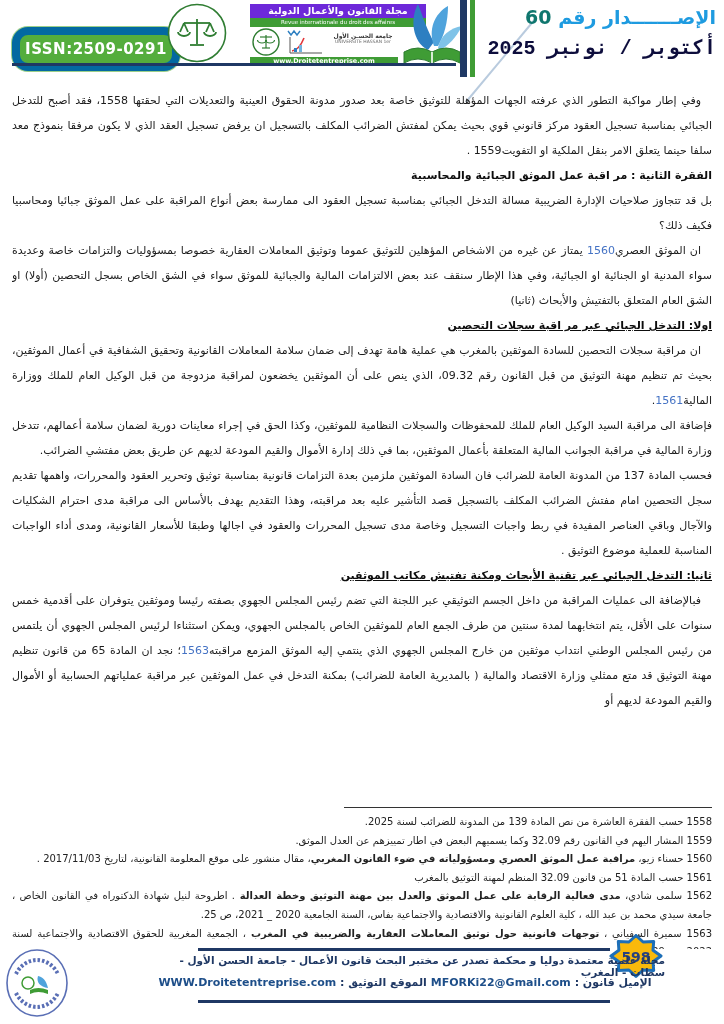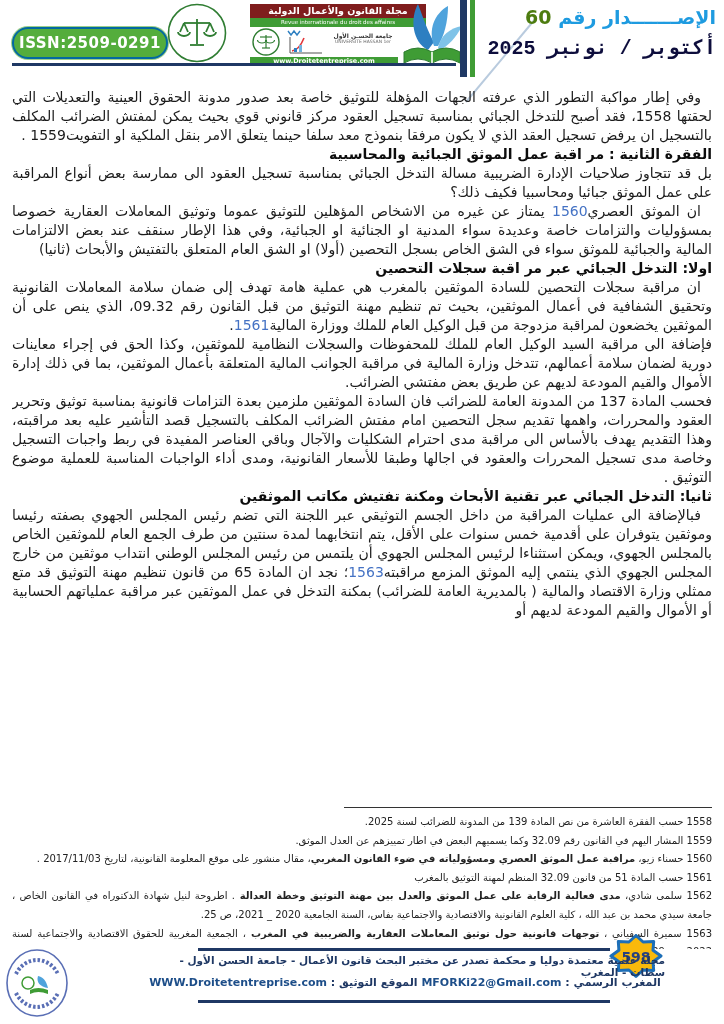--- a/index.html
+++ b/index.html
@@ -4,56 +4,56 @@
 <style>
   html,body{margin:0;padding:0;background:#e8e8e8;}
   .page{
     position:relative;width:724px;height:1024px;background:#ffffff;
     margin:0 auto;overflow:hidden;
     font-family:"DejaVu Sans",sans-serif;direction:rtl;
   }
   
   .issn-badge{
     position:absolute;left:12px;top:27px;width:152px;height:28px;
-    background:#54AD3C;border:2px solid #0369a1;border-radius:16px;
+    background:#54AD3C;border:8px solid #0369a1;border-radius:16px;
     color:#ffffff;font-weight:bold;font-size:15px;line-height:28px;
     text-align:center;direction:ltr;letter-spacing:0.5px;
     box-shadow:0 0 0 1px #9CCF8A;
   }
   .lab-logo{position:absolute;left:167px;top:3px;}
   .banner{position:absolute;left:250px;top:4px;width:215px;height:62px;}
-  .strip-navy{position:absolute;left:0;top:0;width:176px;height:18px;background:#7f1d1d;
+  .strip-navy{position:absolute;left:0;top:0;width:176px;height:18px;background:#6d28d9;
     color:#fff;font-size:9.5px;font-weight:bold;text-align:center;line-height:14px;}
   .strip-green{position:absolute;left:0;top:14px;width:176px;height:9px;background:#3F9C35;
     color:#fff;font-size:5.5px;text-align:center;line-height:9px;direction:ltr;}
   .strip-green2{position:absolute;left:0;top:53px;width:148px;height:9px;background:#3F9C35;
     color:#fff;font-size:6.5px;font-weight:bold;text-align:center;line-height:9px;direction:ltr;}
   .mini-lab{position:absolute;left:2px;top:24px;}
   .chart-ico{position:absolute;left:36px;top:25px;}
   .univ{position:absolute;left:80px;top:28px;width:66px;text-align:center;color:#333;}
   .univ .ar{font-size:6px;font-weight:bold;}
   .univ .fr{font-size:4.5px;direction:ltr;color:#666;}
   .bird{position:absolute;left:148px;top:-2px;}
   .header-rule{position:absolute;left:12px;top:63px;width:444px;height:3px;background:#1F3864;}
   .vbar-n{position:absolute;left:460px;top:0;width:7px;height:77px;background:#1F3864;}
   .vbar-g{position:absolute;left:470px;top:0;width:5px;height:77px;background:#3F9C35;}
   .slash{position:absolute;left:452px;top:10px;}
   .title-block{position:absolute;right:8px;top:6px;width:240px;text-align:right;}
   .issue-line{font-size:19px;font-weight:bold;color:#1E9BE0;}
-  .issue-num{color:#4d7c0f;}
+  .issue-num{color:#0f766e;}
   .issue-date{font-size:20px;font-weight:bold;color:#0D0D3C;margin-top:7px;font-family:Liberation Mono, monospace;}
   
   .content{
     position:absolute;right:12px;top:88px;width:700px;height:717px;overflow:hidden;
-    font-size:14px;line-height:19px;text-align:justify;color:#1b1b1b;
+    font-size:11px;line-height:25px;text-align:justify;color:#1b1b1b;
   }
   .blk{margin:0;}
   .para-indent{text-indent:11px;}
   .h{font-weight:bold;color:#0d0d0d;}
-  .hu{font-weight:bold;color:#0d0d0d;}
+  .hu{font-weight:bold;color:#0d0d0d;text-decoration:underline;}
   .ref{color:#4472C4;}
   
   .fn-sep{position:absolute;top:807px;right:12px;width:368px;border-top:1.6px solid #333;}
   .footnotes{
     position:absolute;right:12px;top:813px;width:700px;height:136px;overflow:hidden;
     font-size:10px;line-height:18.6px;color:#222;text-align:justify;
   }
   .fn{margin:0;}
   .fn b{font-weight:bold;}
   
@@ -190,20 +190,20 @@
     <path d="M 12 28 A 24 27 0 0 1 54 28" fill="none" stroke="#5A6FB5" stroke-width="4" stroke-dasharray="2.5 2"></path>
     <path d="M 12 47 A 24 27 0 0 0 54 47" fill="none" stroke="#5A6FB5" stroke-width="4" stroke-dasharray="2.5 2"></path>
     <circle cx="24" cy="37" r="6" fill="none" stroke="#3F9C35" stroke-width="1.5"></circle>
     <path d="M34 30 C 32 36 36 41 44 42 C 42 34 39 31 34 30 Z" fill="#4FA3DC"></path>
     <path d="M26 44 Q 34 40 44 44 L 44 48 Q 34 44 26 48 Z" fill="#3F9C35"></path>
   </svg>
 
   <div class="f-rule-t"></div>
   <div class="f-line1">مجلة علمية معتمدة دوليا و محكمة تصدر عن مختبر البحث قانون الأعمال - جامعة الحسن الأول - سطات - المغرب</div>
   <div class="f-line2">
-    <span>المغرب الرسمي :</span>
+    <span>الإميل قانون :</span>
     <a href="#">MFORKi22@Gmail.com</a>
     <span>الموقع التوثيق :</span>
     <a href="#">WWW.Droitetentreprise.com</a>
   </div>
   <div class="f-rule-b"></div>
 
 </div>
 
 </body></html>

